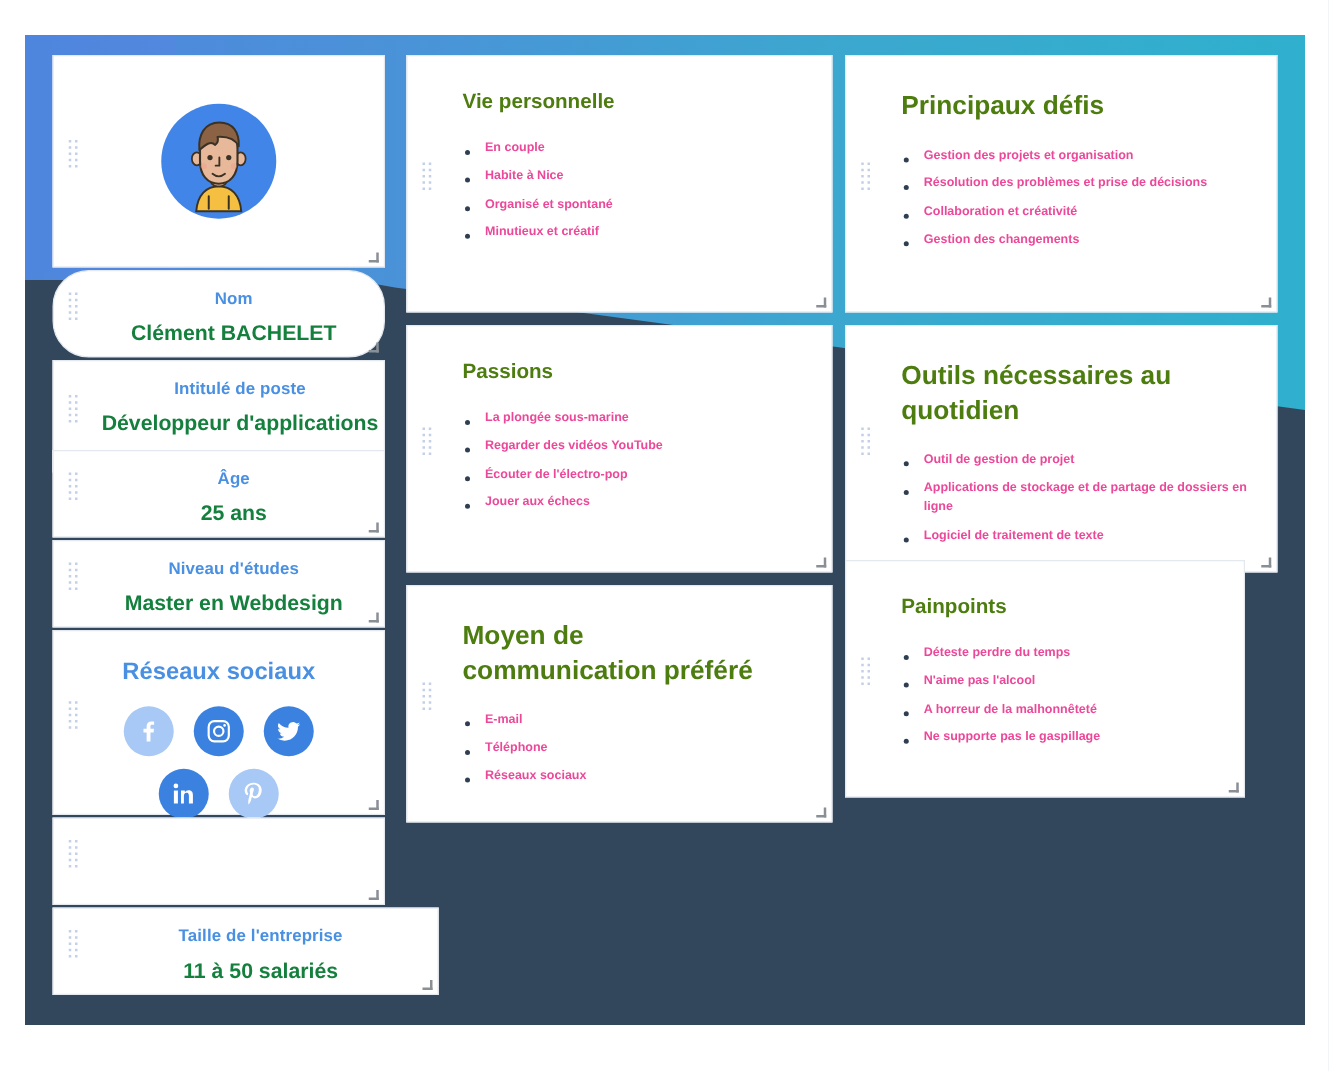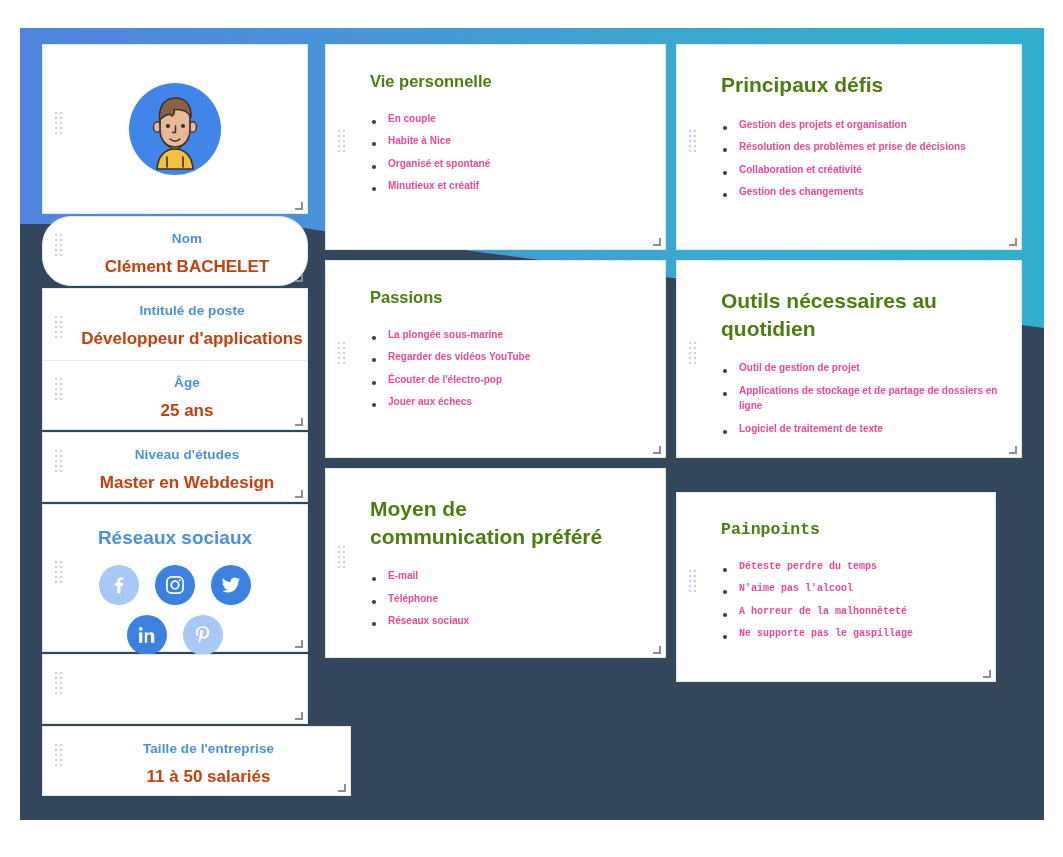--- a/index.html
+++ b/index.html
@@ -75,21 +75,21 @@
   
   .field-label {
     text-align: center;
     color: #4a90e2;
     font-size: 13.5px;
     font-weight: bold;
     letter-spacing: .1px;
   }
   .field-value {
     text-align: center;
-    color: #c2410c;
+    color: #15803d;
     font-size: 17px;
     font-weight: bold;
     margin-top: 11px;
     white-space: nowrap;
     overflow: hidden;
   }
   .field-inner { padding: 0 10px 0 34px; }
 
   
   #avatar-card { display: flex; align-items: center; justify-content: center; }
@@ -462,21 +462,21 @@
     </div>
     <div class="content-title t-big" style="max-width:235px;">Moyen de communication préféré</div>
     <ul class="bullets">
       <li>E-mail</li>
       <li>Téléphone</li>
       <li>Réseaux sociaux</li>
     </ul>
     <div class="resize"></div>
   </div>
 
-  <div class="card content-card" style="left:656px; top:464px; width:320px; height:190px;font-family:Liberation Mono, monospace;">
+  <div class="card content-card" style="left:656px; top:420px; width:320px; height:190px;">
     <div class="grip">
       <i></i>
         <i></i>
         <i></i>
         <i></i>
         <i></i>
         <i></i>
         <i></i>
         <i></i>
         <i></i>

